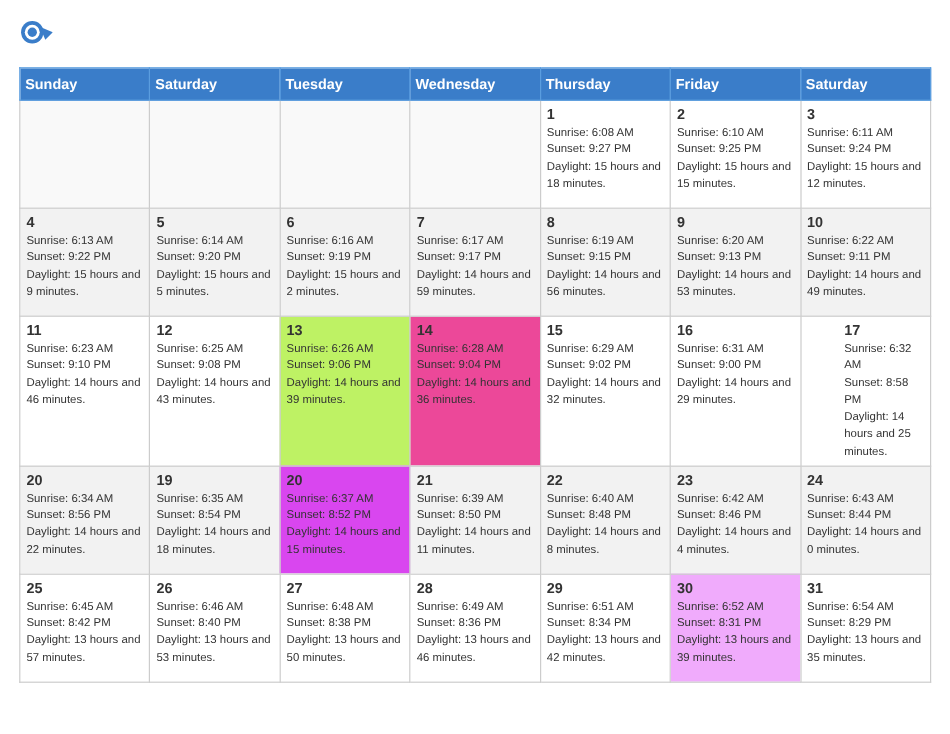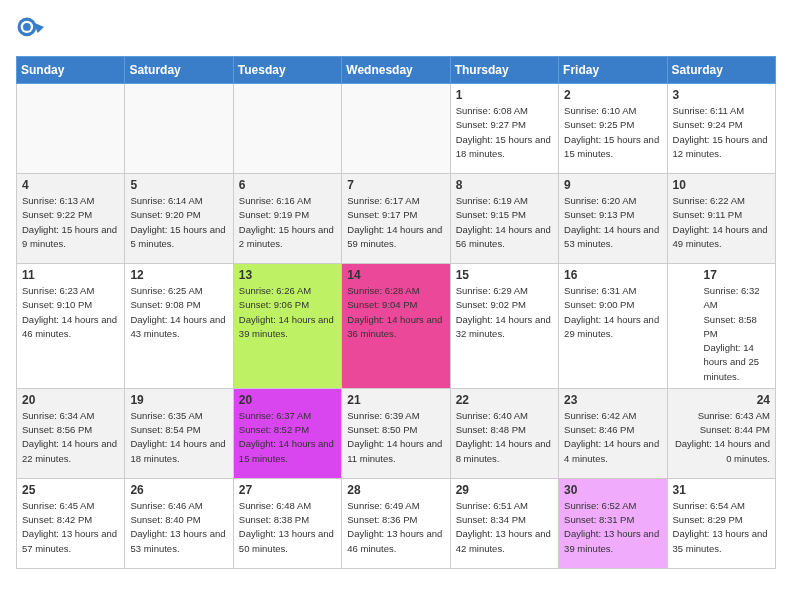--- a/index.html
+++ b/index.html
@@ -213,21 +213,21 @@
           <div class="day-info">Sunrise: 6:39 AM<br>Sunset: 8:50 PM<br>Daylight: 14 hours and 11 minutes.</div>
         </td>
         <td style="background: rgb(242, 242, 242);">
           <span class="day-number">22</span>
           <div class="day-info">Sunrise: 6:40 AM<br>Sunset: 8:48 PM<br>Daylight: 14 hours and 8 minutes.</div>
         </td>
         <td style="background: rgb(242, 242, 242);">
           <span class="day-number">23</span>
           <div class="day-info">Sunrise: 6:42 AM<br>Sunset: 8:46 PM<br>Daylight: 14 hours and 4 minutes.</div>
         </td>
-        <td style="background: rgb(242, 242, 242); text-align: right;">
+        <td style="background: rgb(242, 242, 242);">
           <span class="day-number">24</span>
           <div class="day-info">Sunrise: 6:43 AM<br>Sunset: 8:44 PM<br>Daylight: 14 hours and 0 minutes.</div>
         </td>
       </tr>
       <tr>
         <td style="background: rgb(255, 255, 255); margin-left: 12px;">
           <span class="day-number">25</span>
           <div class="day-info">Sunrise: 6:45 AM<br>Sunset: 8:42 PM<br>Daylight: 13 hours and 57 minutes.</div>
         </td>
         <td style="background: rgb(255, 255, 255);">

